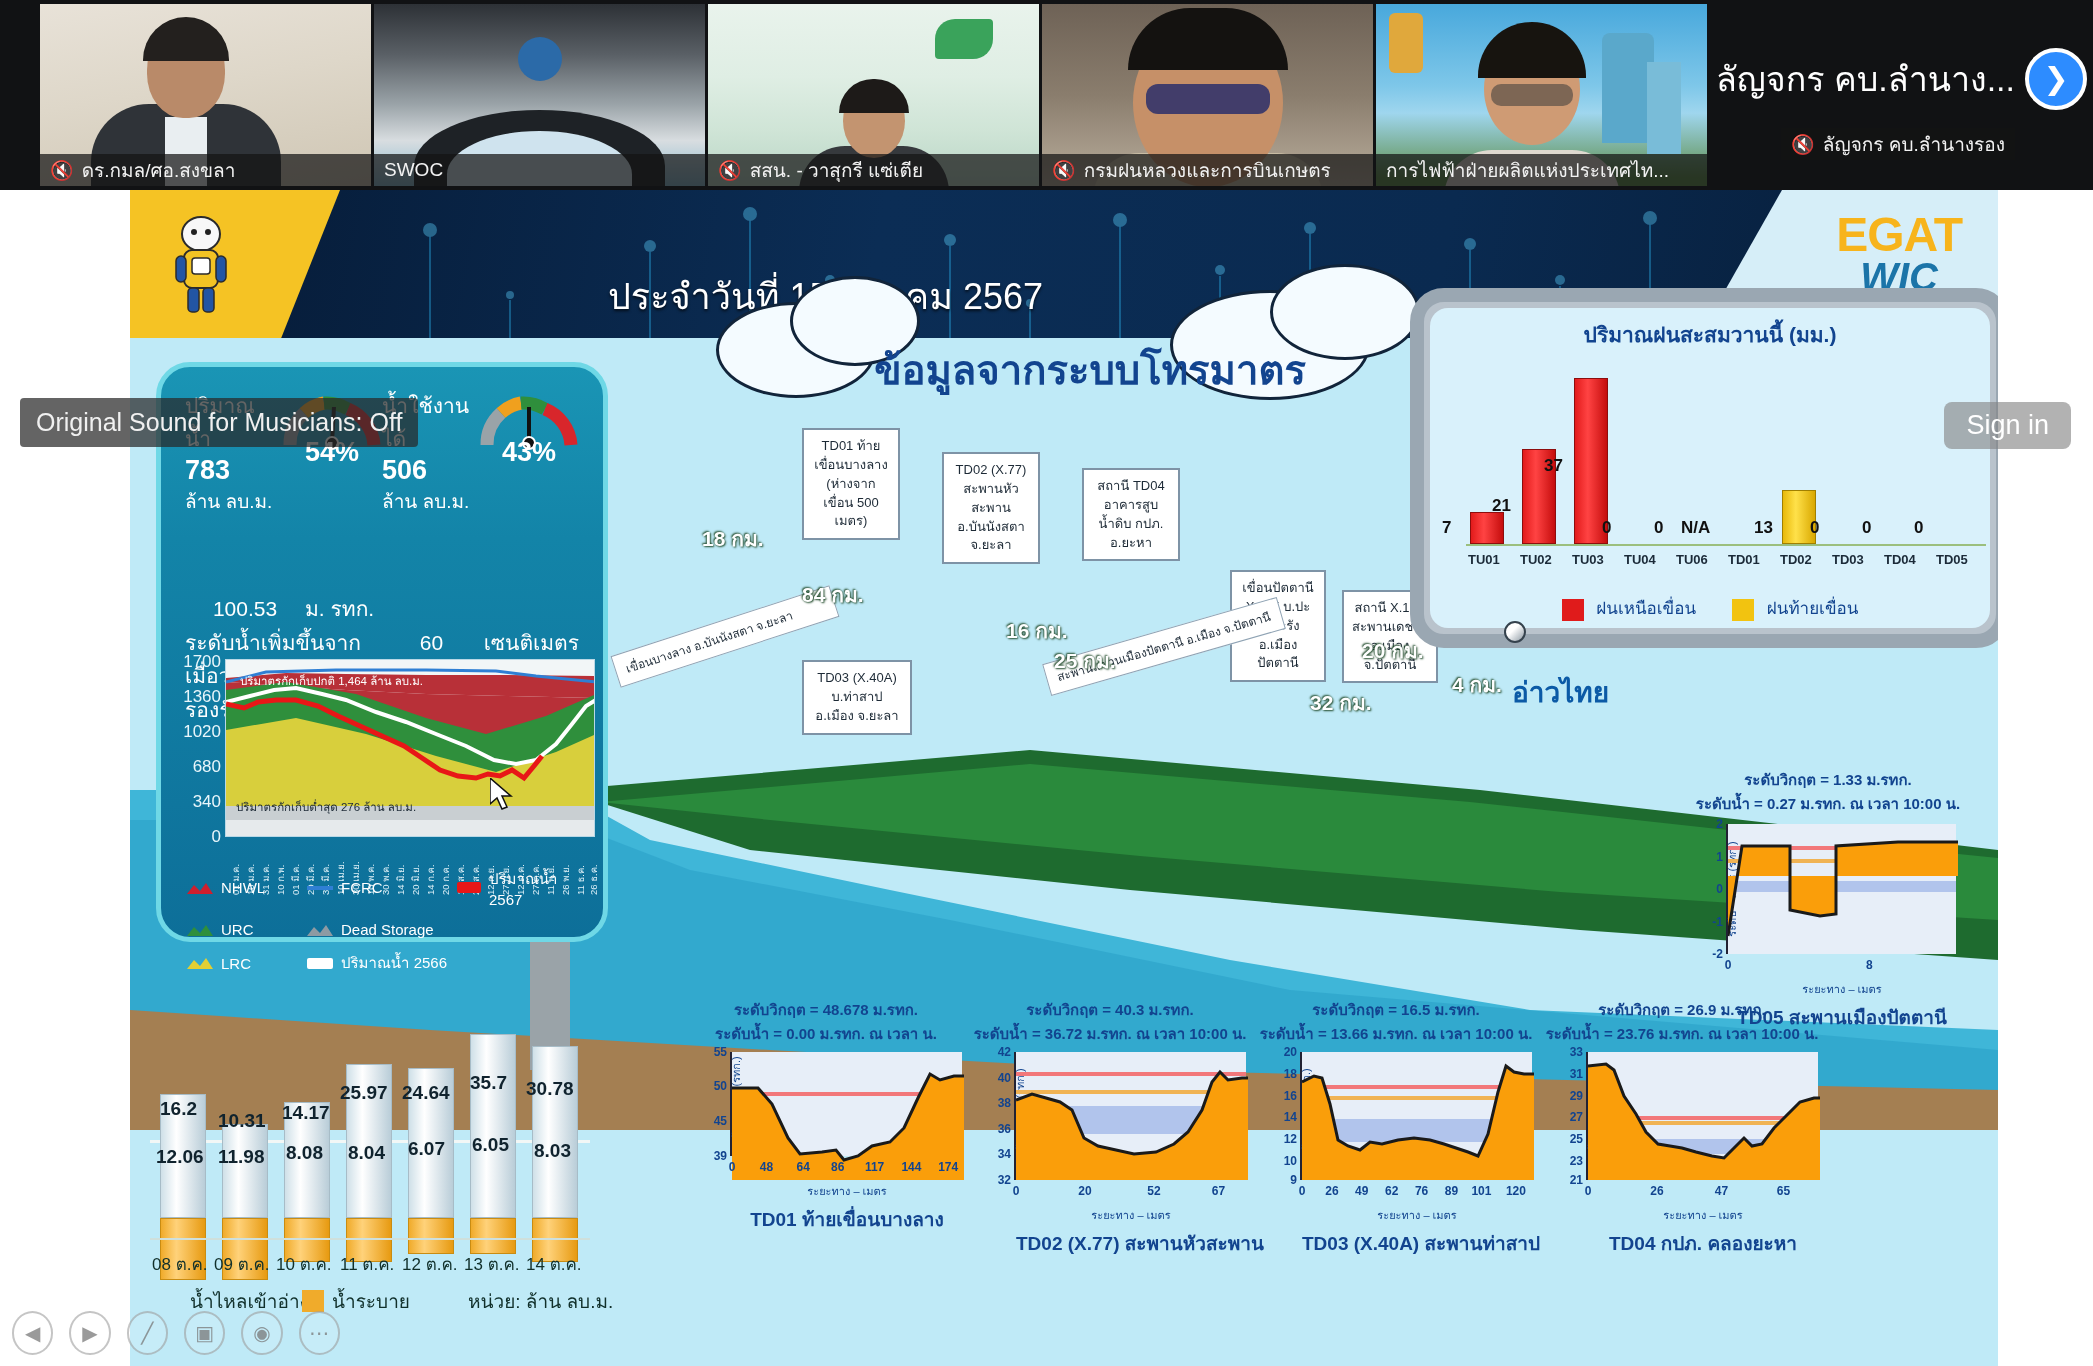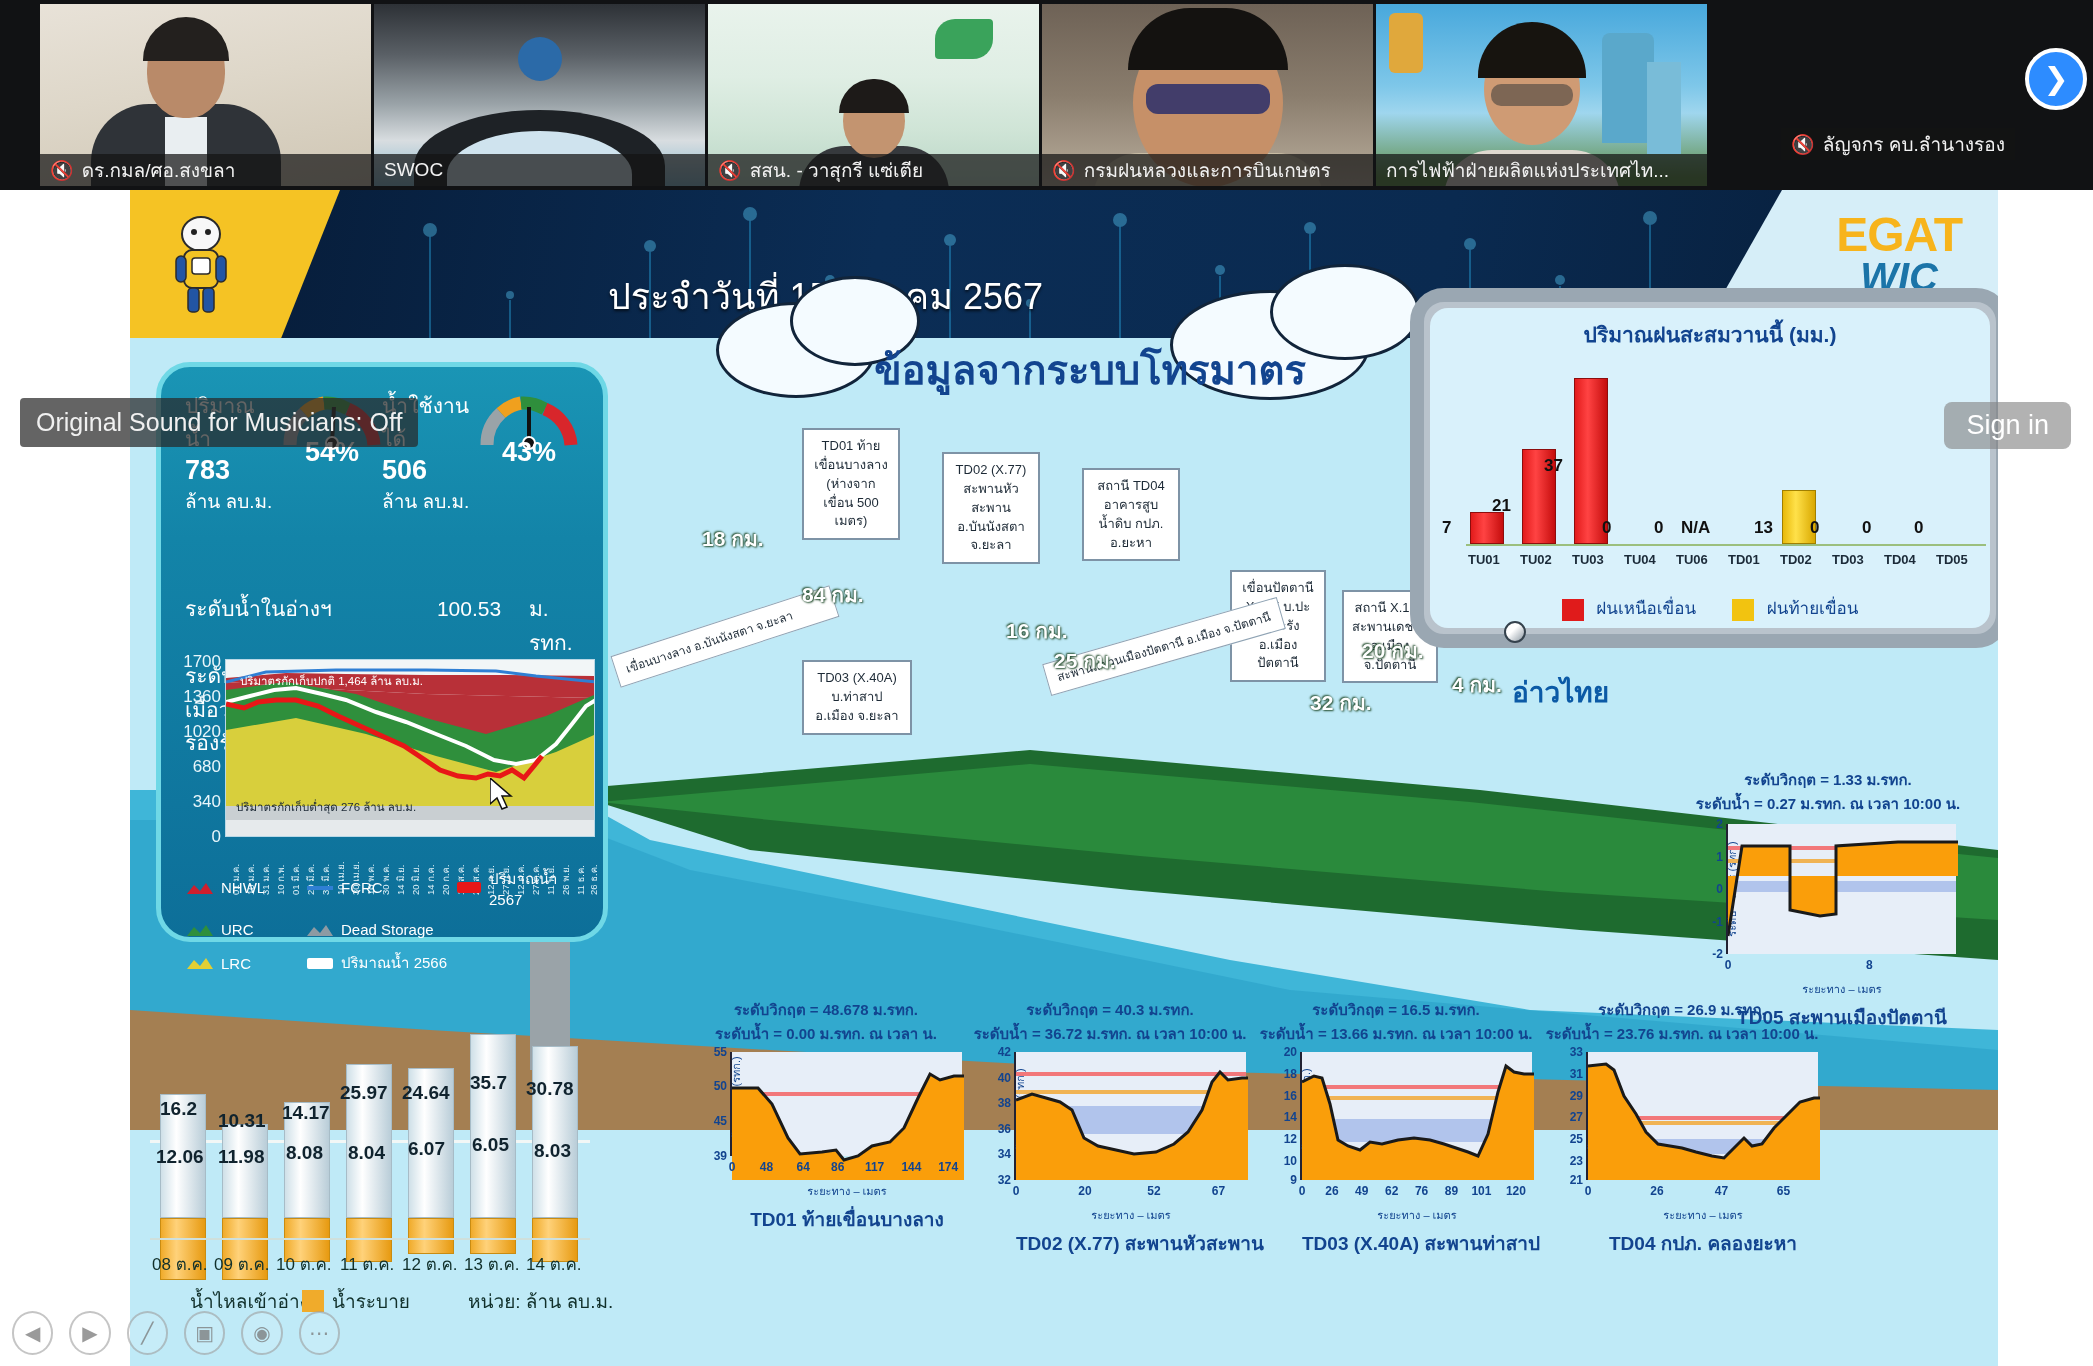--- a/index.html
+++ b/index.html
@@ -337,20 +337,21 @@
             <div class="head"></div>
             <div class="hair"></div>
             <div class="glass"></div>
         </div>
         <div class="name-bar">
           <span>การไฟฟ้าฝ่ายผลิตแห่งประเทศไท...</span>
         </div>
       </div>
     </div>
 
+    <div class="overflow-name">ลัญจกร คบ.ลำนาง...</div>
     <div style="position:absolute; right:78px; top:128px; height:32px; background:rgba(20,20,20,0.72); display:flex; align-items:center; gap:8px; padding:0 10px; color:#f2f2f2; font-size:19px;">
       <span class="mute-ic">🔇</span>
       <span>ลัญจกร คบ.ลำนางรอง</span>
     </div>
 
     <div class="strip-next">
       <span>❯</span>
     </div>
   </div>
 
@@ -472,21 +473,20 @@
                 <line x1="50" y1="52" x2="50" y2="16" stroke="#111" stroke-width="4"></line>
                 <circle cx="50" cy="52" r="6" fill="#111" stroke="#fff" stroke-width="2"></circle>
               </svg>
               <div class="gpct">43%</div>
             </div>
           </div>
         </div>
 
         <div class="rows">
           <div class="row">
-            <span class="l">ระดับน้ำในอ่างฯ</span>
             <span class="n">100.53</span>
             <span class="u">ม. รทก.</span>
           </div>
           <div class="row">
             <span class="l">ระดับน้ำเพิ่มขึ้นจากเมื่อวานนี้</span>
             <span class="n">60</span>
             <span class="u">เซนติเมตร</span>
           </div>
           <div class="row">
             <span class="l">รองรับน้ำได้อีก (46.2%)</span>

